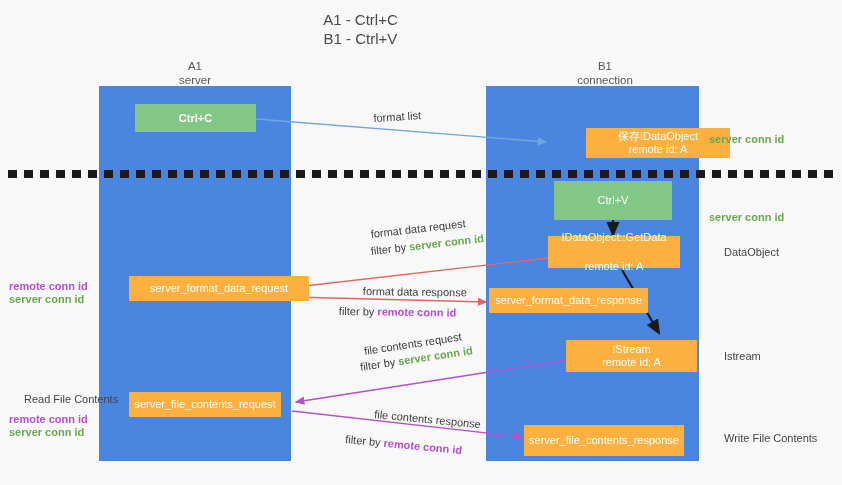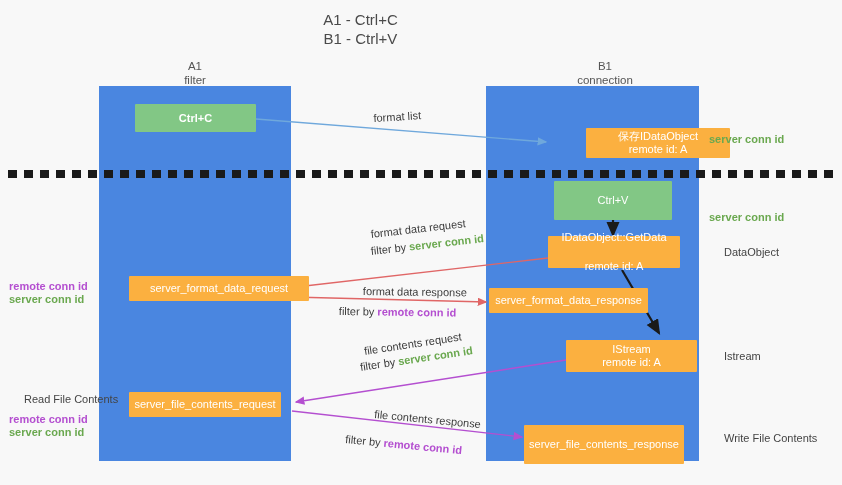--- a/index.html
+++ b/index.html
@@ -117,21 +117,21 @@
 
 <div id="stage">
 
   <div id="title-block">
     <div>A1 - Ctrl+C</div>
     <div>B1 - Ctrl+V</div>
   </div>
 
   <div class="col-header" style="left:115px; top:59px;">
     <div>A1</div>
-    <div>filter</div>
+    <div>server</div>
   </div>
   <div class="col-header" style="left:525px; top:59px;">
     <div>B1</div>
     <div>connection</div>
   </div>
 
   <div class="lane" style="left:99px; top:86px; width:192px; height:375px;"></div>
   <div class="lane" style="left:486px; top:86px; width:213px; height:375px;"></div>
 
   <svg id="wires" viewBox="0 0 842 485" xmlns="http://www.w3.org/2000/svg">
@@ -193,21 +193,21 @@
 
   <div class="node orange" style="left:566px; top:340px; width:131px; height:32px;">
     <span class="l1">IStream</span>
     <span class="l2">remote id: A</span>
   </div>
 
   <div class="node orange" style="left:129px; top:392px; width:152px; height:25px;">
     <span class="l1">server_file_contents_request</span>
   </div>
 
-  <div class="node orange" style="left:524px; top:425px; width:160px; height:39px;">
+  <div class="node orange" style="left:524px; top:425px; width:160px; height:31px;">
     <span class="l1">server_file_contents_response</span>
   </div>
 
   <div id="dashed-line"></div>
 
   <div class="side-label t-green" style="left:709px; top:132px;">server conn id</div>
   <div class="side-label t-green" style="left:709px; top:210px;">server conn id</div>
   <div class="side-label t-grey" style="left:709px; top:245px;">DataObject</div>
   <div class="side-label t-grey" style="left:709px; top:349px;">Istream</div>
   <div class="side-label t-grey" style="left:709px; top:431px;">Write File Contents</div>

